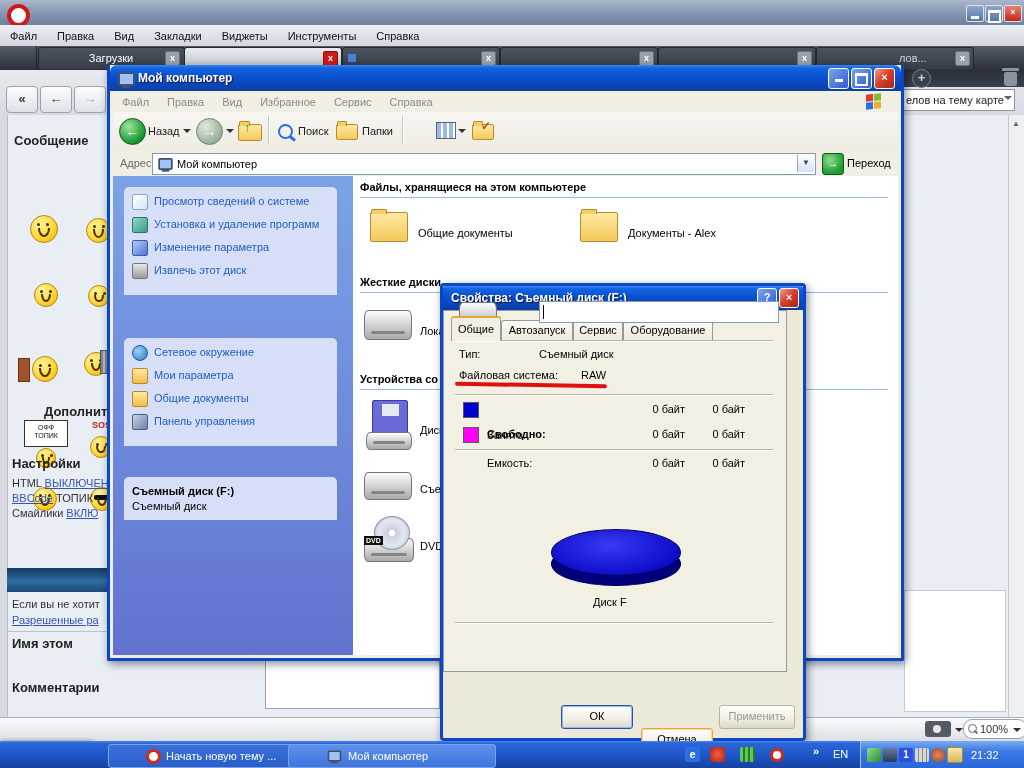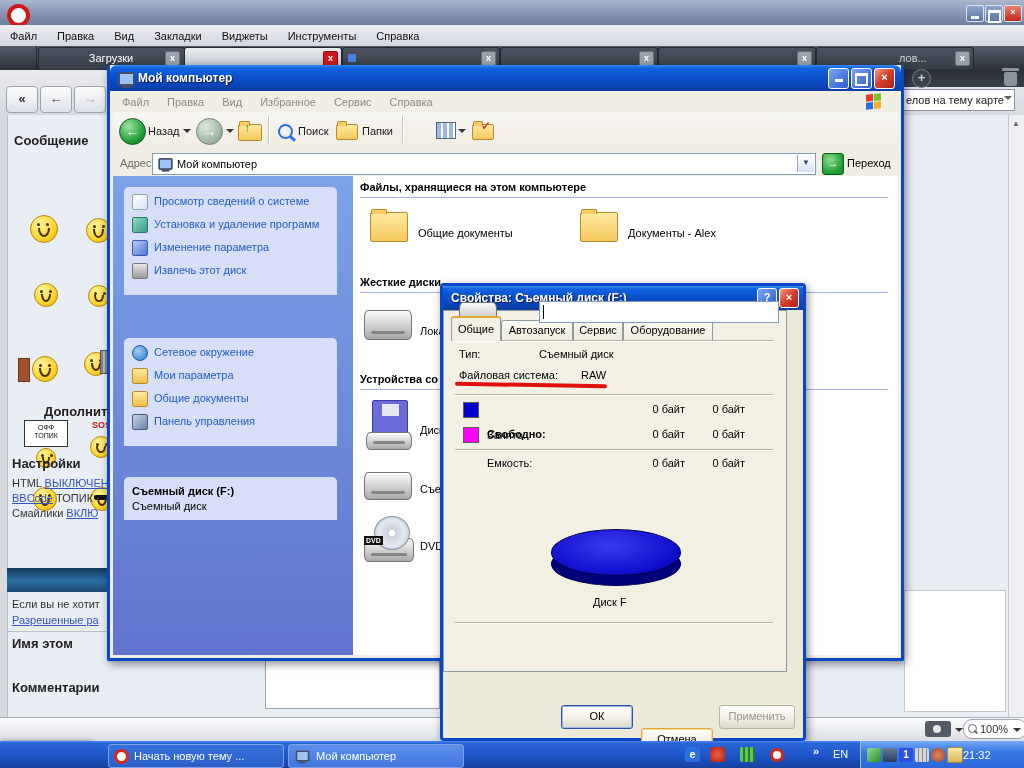--- a/index.html
+++ b/index.html
@@ -160,21 +160,21 @@
   .caret{width:1px;height:14px;background:#000;}
 
   
   .taskbar{left:0;top:741px;width:1024px;height:27px;z-index:50;
       background:linear-gradient(180deg,#4a86f4 0,#2b66d9 8%,#1e55c8 55%,#16419e 100%);}
   .startbtn{left:0;top:741px;width:100px;height:27px;border-radius:0 13px 13px 0;
       background:linear-gradient(180deg,#7ecb7e 0,#3c9c3c 15%,#2e8430 70%,#226424 100%);
       box-shadow:1px 0 4px rgba(0,0,0,.4);display:flex;align-items:center;}
   .starttext{color:#fff;font-weight:bold;font-style:italic;font-size:15px;margin-left:6px;text-shadow:1px 1px 2px #143;}
   .taskbtn{top:744px;height:22px;border-radius:3px;border:1px solid #7ea2e8;display:flex;align-items:center;
-      color:#fff;overflow:hidden;}
+      color:#fff;overflow:hidden;padding-left:32px;}
   .taskbtn .lbl{margin-left:5px;white-space:nowrap;}
   .t1{background:linear-gradient(180deg,#3a70dc,#2a5fc8);}
   .t2{background:linear-gradient(180deg,#5e90ec,#3f76dc);}
   .oring{width:9px;height:9px;border:3px solid #d42818;border-radius:50%;background:#fff;}
   .tray{left:860px;top:741px;width:164px;height:27px;
       background:linear-gradient(180deg,#76aaf2 0,#3a78e4 40%,#2a66d8 100%);
       border-left:1px solid #9ec1f5;display:flex;align-items:center;}
   .trayico{width:14px;height:14px;margin-left:2px;border-radius:2px;}
   .qico{width:15px;height:15px;border-radius:2px;}
 </style>
@@ -510,16 +510,16 @@
   <span class="abs white bold" style="left:813px;top:745px;z-index:51;">»</span>
   <span class="abs white" style="left:833px;top:748px;z-index:51;">EN</span>
 
   <div class="abs tray" style="z-index:51;">
     <span class="trayico" style="margin-left:6px;background:linear-gradient(135deg,#8fe08f,#2a8a2a);"></span>
     <span class="trayico" style="background:linear-gradient(180deg,#6a7a9a,#2a3a5a);"></span>
     <span class="trayico" style="background:#2a4fe2;color:#fff;font-weight:bold;font-size:10px;text-align:center;line-height:14px;">1</span>
     <span class="trayico" style="background:repeating-linear-gradient(90deg,#d8d8d8 0 3px,#8a8a8a 3px 4px);"></span>
     <span class="trayico" style="background:radial-gradient(circle,#e08858,#a04828);border-radius:50%;"></span>
     <span class="trayico" style="background:linear-gradient(180deg,#f8e8a8,#d8b858);border:1px solid #a88a38;"></span>
-    <span class="white" style="margin-left:0;">21:32</span>
+    <span class="white" style="margin-left:8px;">21:32</span>
   </div>
 
 </div>
 
 </body></html>

